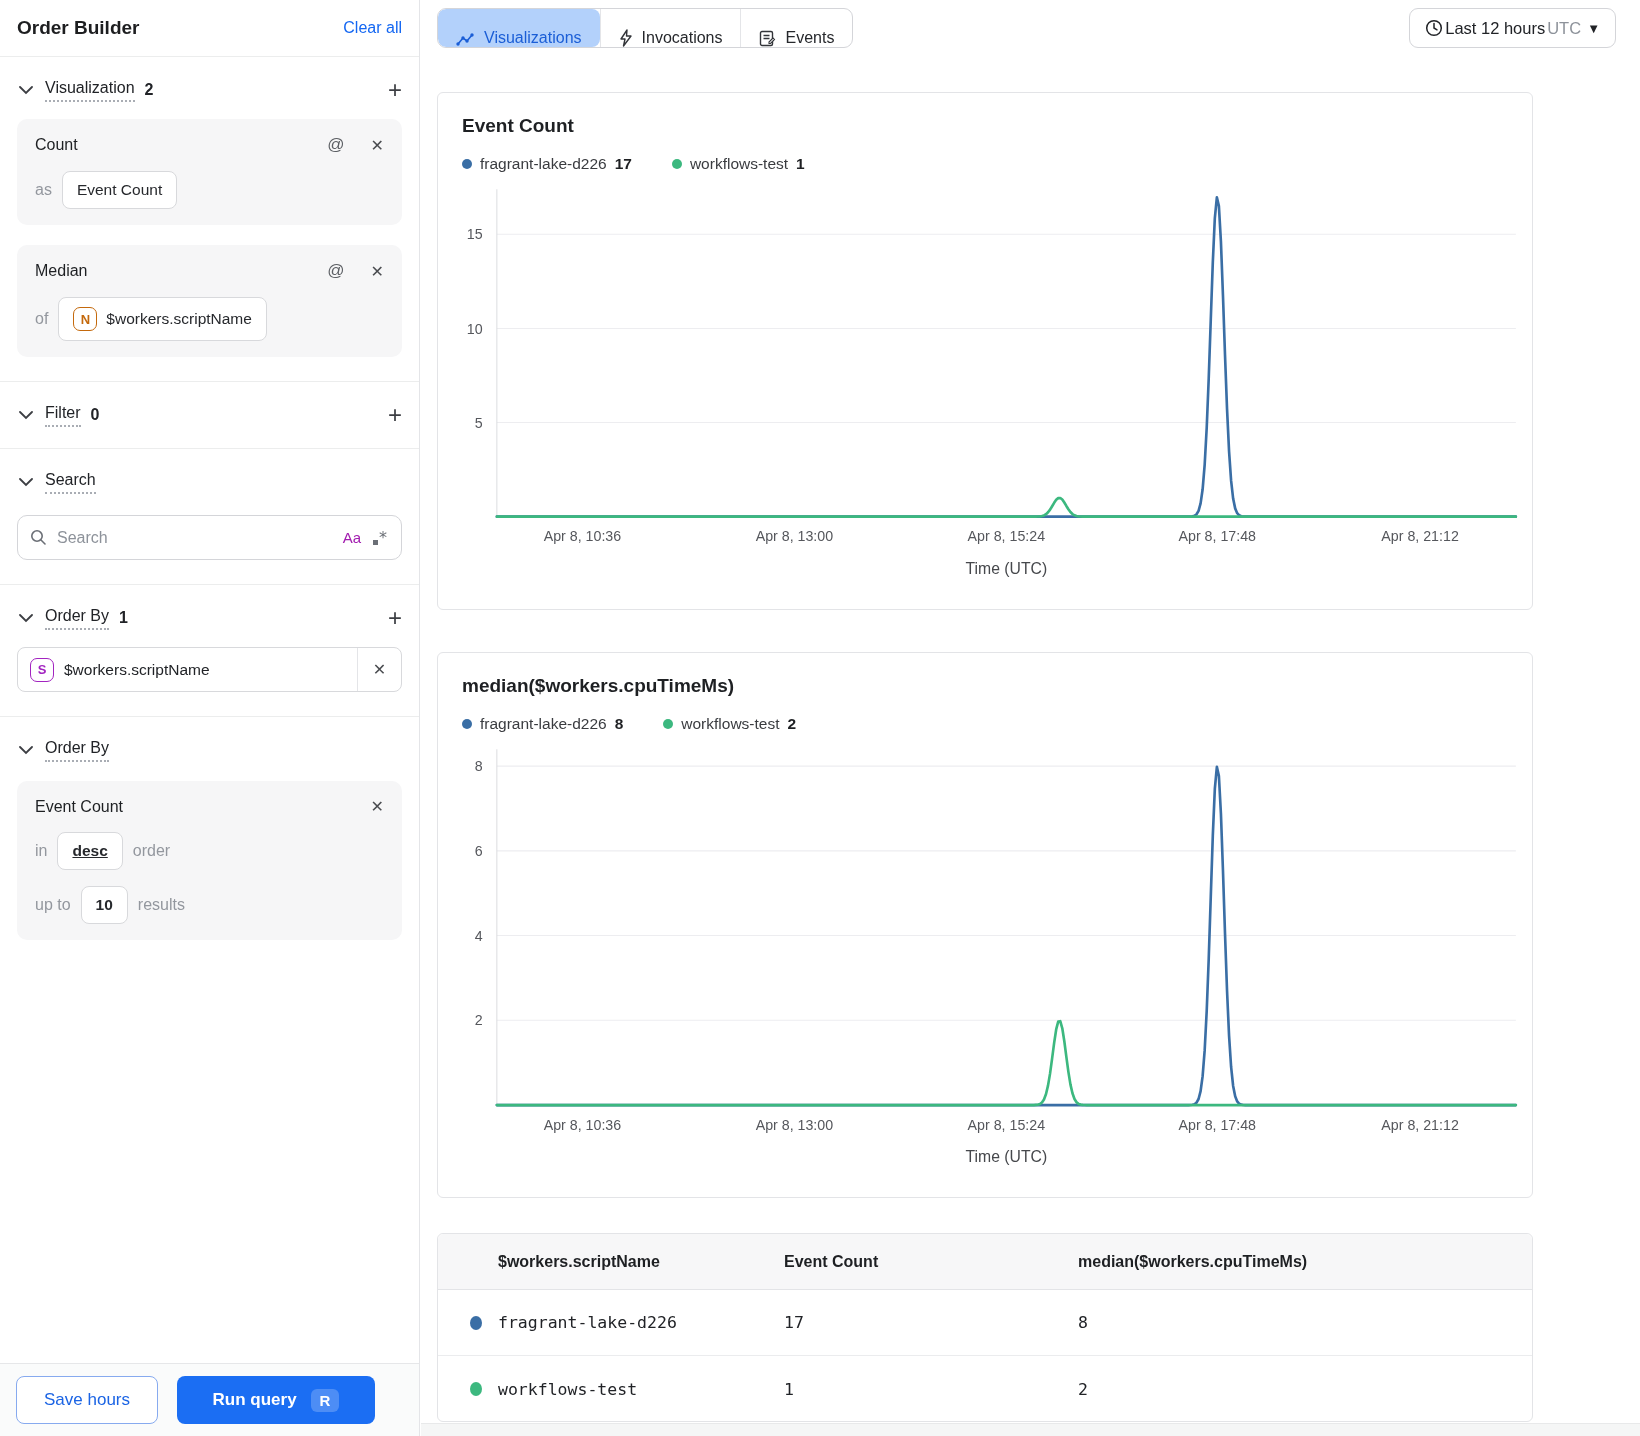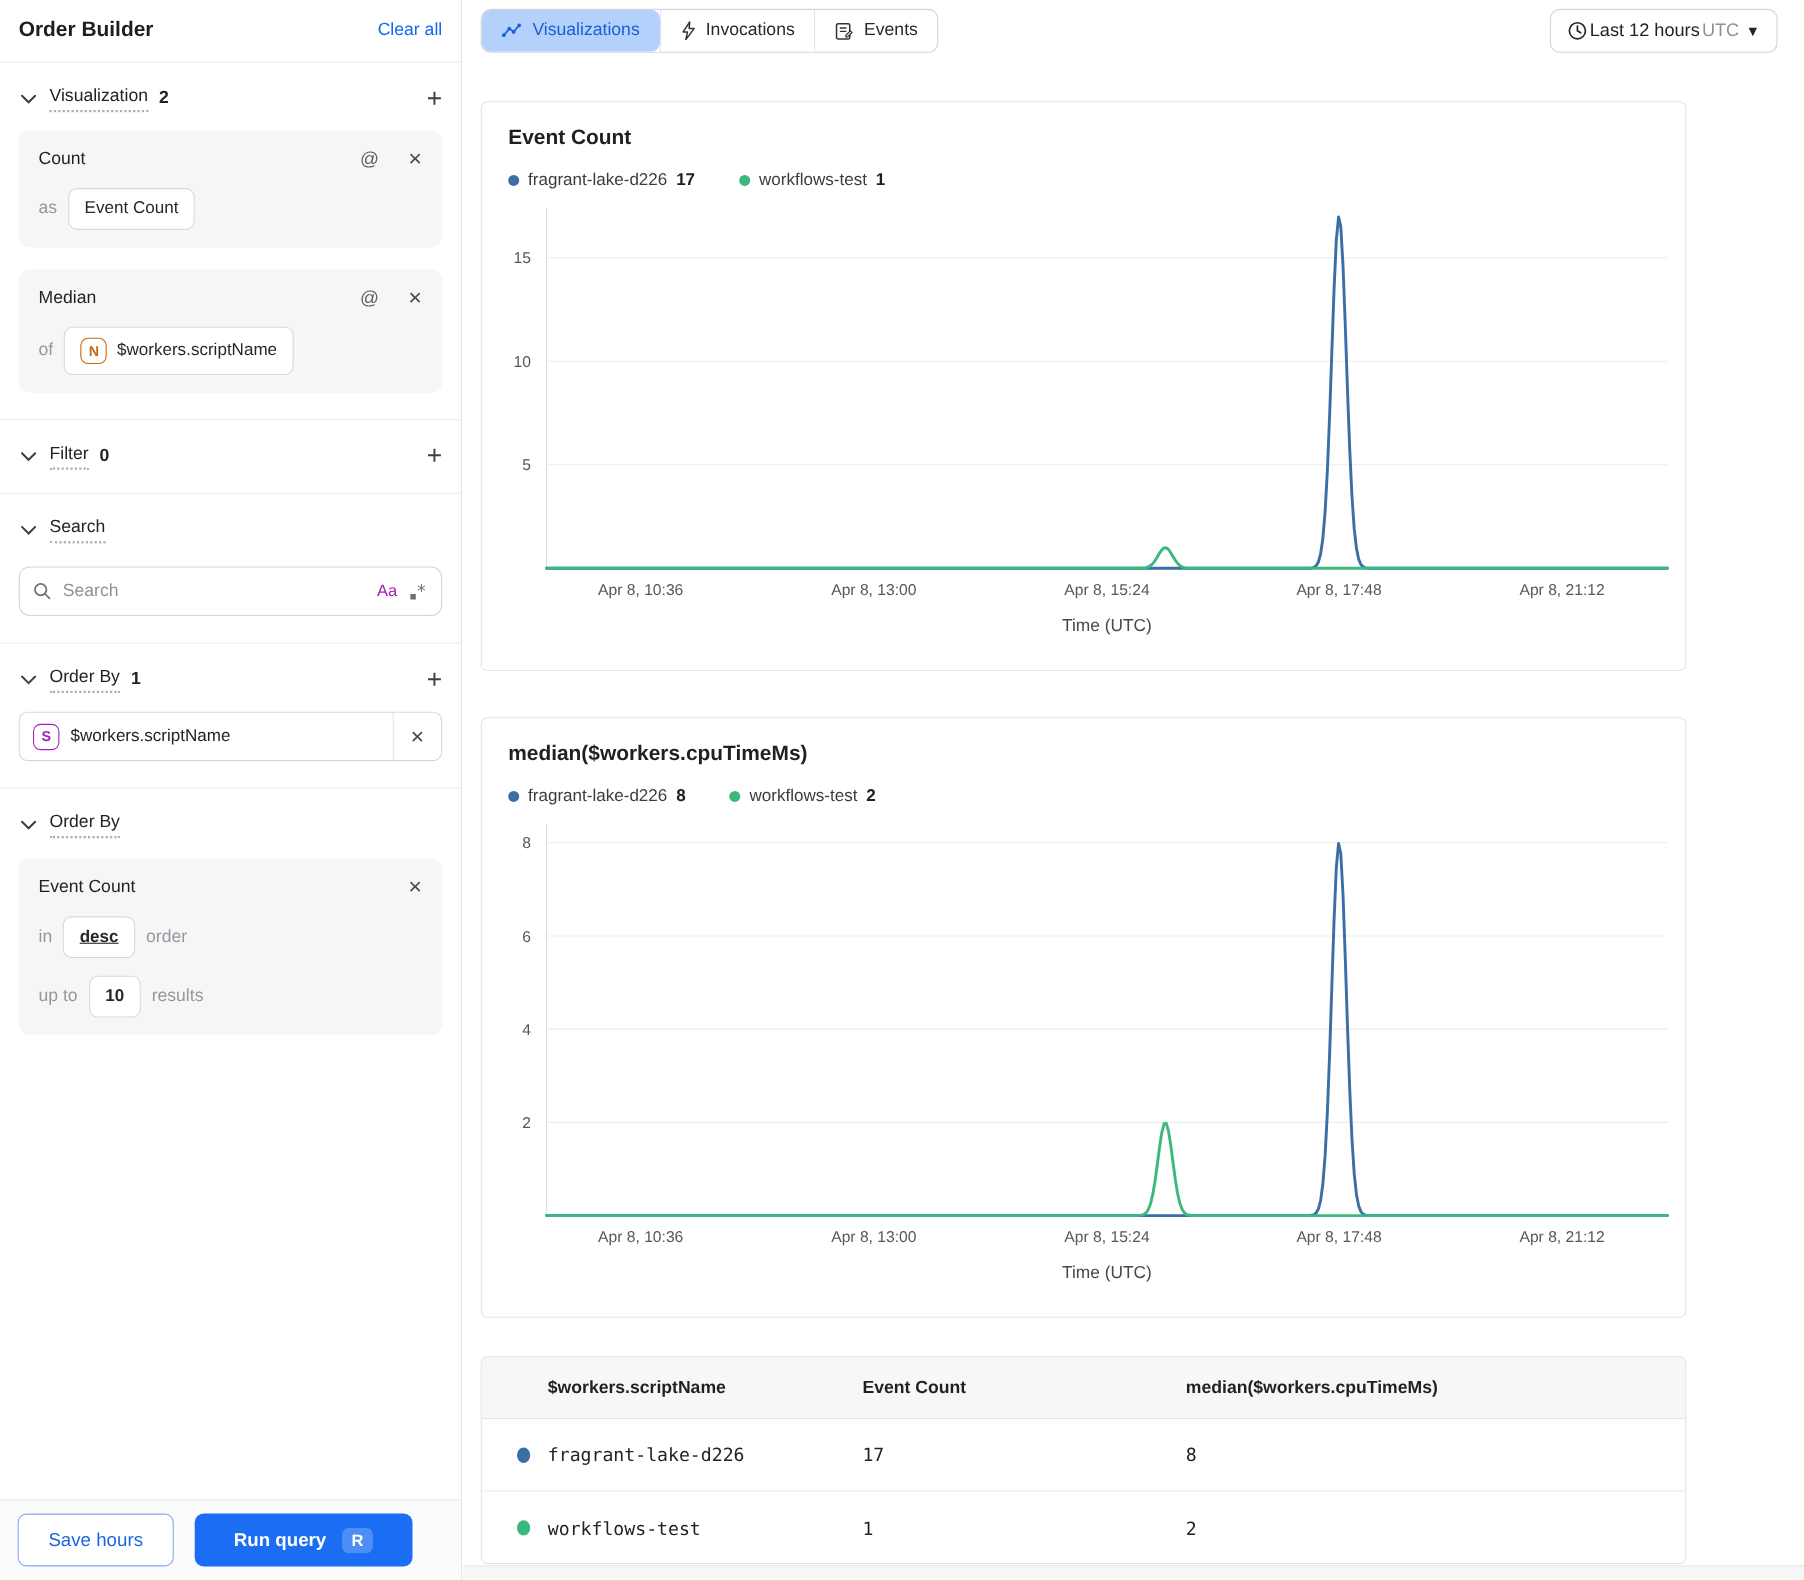--- a/index.html
+++ b/index.html
@@ -38,21 +38,21 @@
   .group-x { width:44px; align-self:stretch; border-left:1px solid #e4e5e8; display:flex; align-items:center; justify-content:center; color:#4a4c50; cursor:pointer; font-size:16px; }
   .order-card { background:#f6f6f7; border-radius:10px; padding:16px 18px; margin-top:12px; }
   .sb-footer { position:absolute; left:0; bottom:0; width:419px; height:73px; background:#fafbfb; border-top:1px solid #e6e7e9; display:flex; align-items:center; padding:0 16px; gap:19px; }
   .btn-save { height:48px; width:142px; background:#fff; border:1px solid #87aaef; border-radius:8px; color:#1b64e4; font-size:17px; font-family:inherit; cursor:pointer; }
   .btn-run { height:48px; width:198px; background:#1b6ef3; border:none; border-radius:8px; color:#fff; font-size:17px; font-weight:600; font-family:inherit; cursor:pointer; display:flex; align-items:center; justify-content:center; gap:14px; }
   .run-chip { background:rgba(255,255,255,0.22); border-radius:6px; padding:3px 9px; font-size:15px; font-weight:600; }
 
   
   .main { position:absolute; left:421px; top:0; right:0; height:1436px; background:#fff; }
   .tabs { position:absolute; left:16px; top:8px; display:flex; border:1px solid #d4d5d9; border-radius:9px; background:#fff; overflow:hidden; height:40px; }
-  .tab { display:flex; align-items:center; gap:9px; padding:0 18px; font-size:16px; color:#26282c; cursor:pointer; border-left:1px solid #e4e5e8; }
+  .tab { display:flex; align-items:flex-end; gap:9px; padding:0 18px; font-size:16px; color:#26282c; cursor:pointer; border-left:1px solid #e4e5e8; }
   .tab:first-child { border-left:none; }
   .tab.active { background:#b3d1fb; color:#1b5ed6; border-radius:8px; border-left:none; }
   .timepick { position:absolute; right:24px; top:8px; height:40px; border:1px solid #d4d5d9; border-radius:9px; display:flex; align-items:center; gap:2px; padding:0 15px; cursor:pointer; background:#fff; }
   .tp-label { font-size:16.5px; color:#212327; }
   .tp-tz { font-size:16.5px; color:#8d929a; }
   .tp-caret { font-size:13px; color:#212327; margin-left:4px; }
 
   .card { position:absolute; left:16px; width:1096px; background:#fff; border:1px solid #e3e4e7; border-radius:6px; }
   .card-title { font-size:19px; font-weight:bold; color:#1e2023; padding:22px 24px 0 24px; }
   .legend { display:flex; align-items:center; gap:40px; padding:18px 24px 0 24px; }

